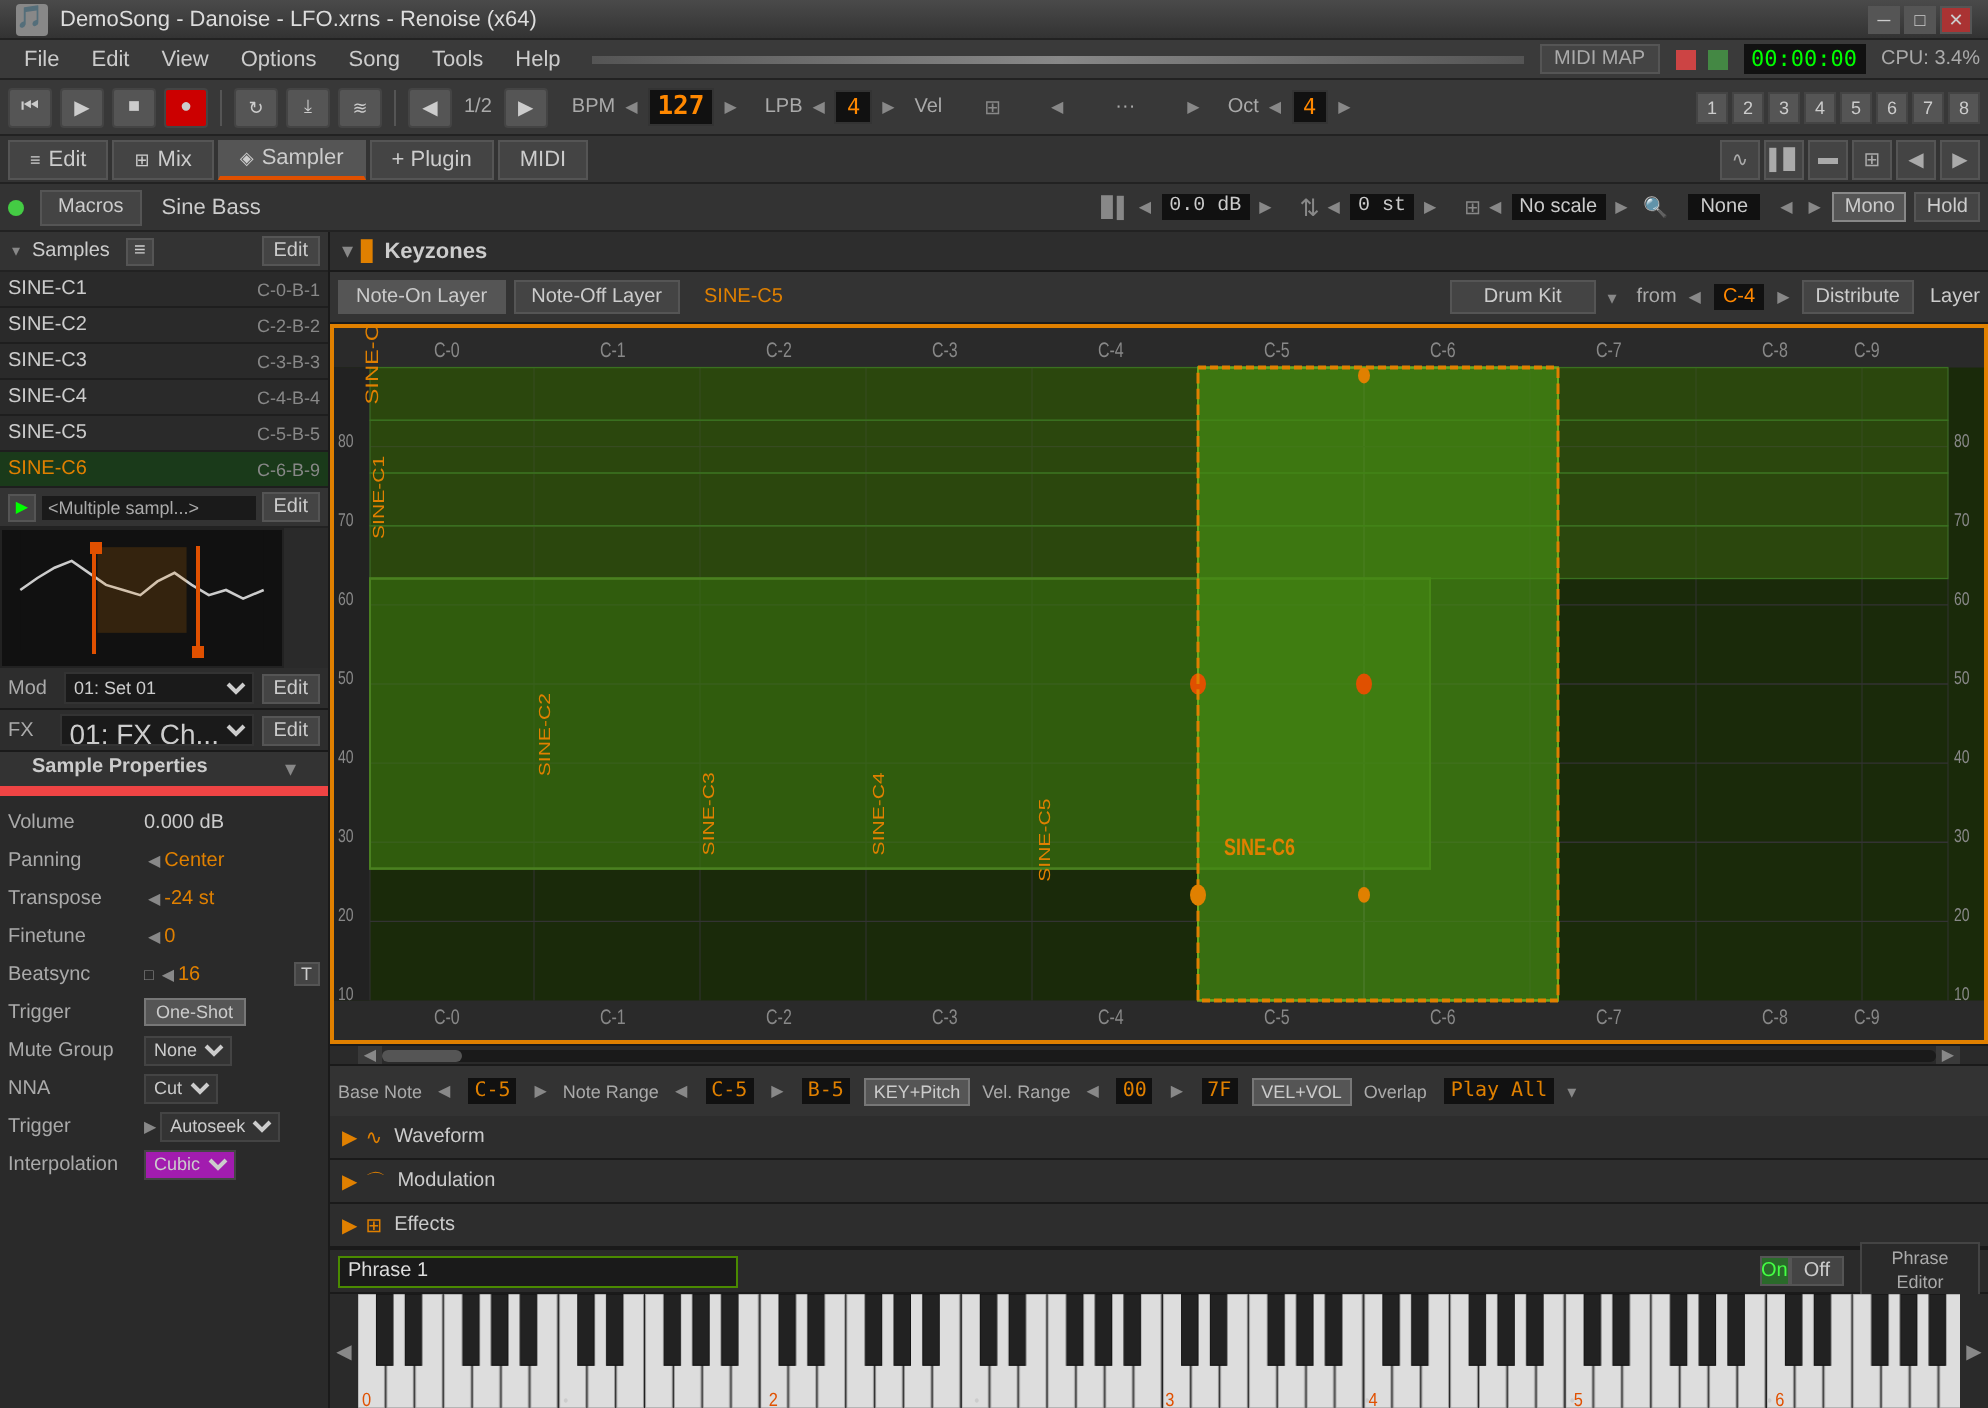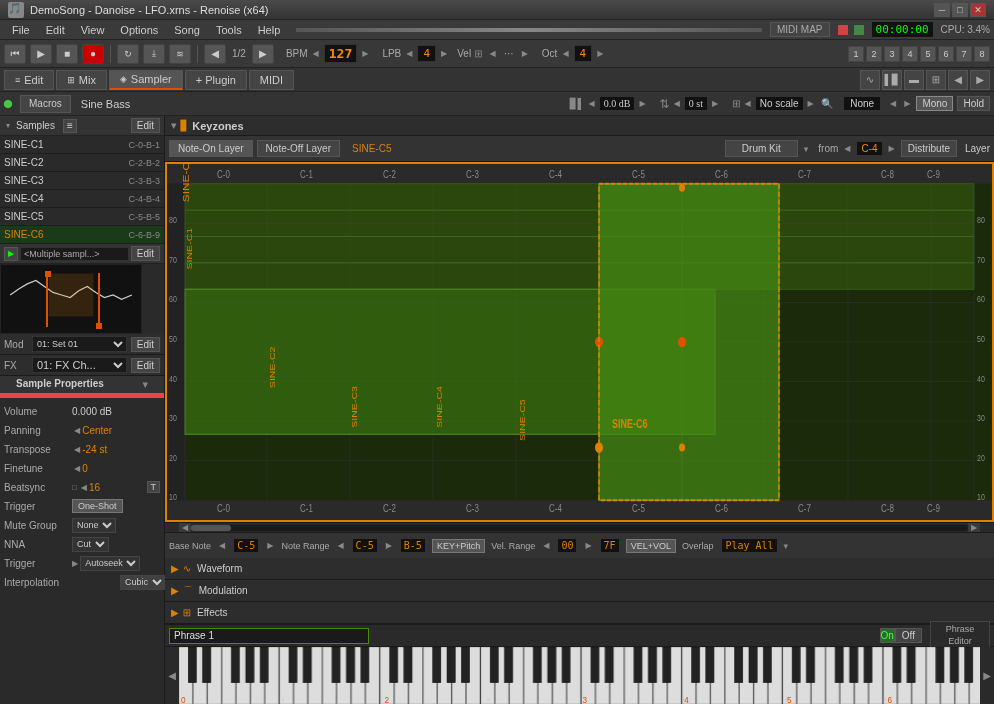--- a/index.html
+++ b/index.html
@@ -131,21 +131,21 @@
       padding: 0 4px;
       border-bottom: 1px solid #222;
       gap: 4px;
     }
     .tb2-btn {
       height: 18px; padding: 0 8px;
       background: #444; border: 1px solid #555;
       color: #ccc; font-size: 10px; cursor: pointer;
       display: flex; align-items: center;
     }
-    .db-display { background: #111; color: #ccc; border: 1px solid #333; padding: 1px 4px; font-size: 10px; font-family: Liberation Serif, serif; }
+    .db-display { background: #111; color: #ccc; border: 1px solid #333; padding: 1px 4px; font-size: 10px; font-family: Liberation Mono, monospace; }
     .mono-btn { background: #555; border: 1px solid #888; padding: 1px 5px; font-size: 10px; color: #ccc; cursor: pointer; }
     .hold-btn { background: #444; border: 1px solid #555; padding: 1px 5px; font-size: 10px; color: #ccc; cursor: pointer; }
 
     
     #left-panel {
       width: 165px;
       background: #2a2a2a;
       border-right: 1px solid #1a1a1a;
       display: flex;
       flex-direction: column;
@@ -283,21 +283,21 @@
       display: flex; align-items: center; padding: 0 14px;
     }
     .hscrollbar-track { flex: 1; height: 6px; background: #1a1a1a; border-radius: 3px; }
     .hscrollbar-thumb { width: 40px; height: 6px; background: #555; border-radius: 3px; }
     .scroll-arrow { width: 12px; height: 10px; background: #3a3a3a; color: #888; font-size: 8px; display: flex; align-items: center; justify-content: center; cursor: pointer; }
 
     
     .mini-arrow { color: #888; font-size: 8px; cursor: pointer; padding: 0 2px; }
 
     
-    .vel-section { display: flex; align-items: center; gap: 3px; margin-left: 4px; }
+    .vel-section { display: flex; align-items: center; gap: 21px; margin-left: 4px; }
 
     
     .waveform-display {
       position: relative; background: #111; border: 1px solid #222;
       width: 142px; height: 70px;
     }
   </style>
 </head>
 <body>
 
@@ -502,21 +502,21 @@
 
     <div style="display:flex;align-items:center;padding:2px 4px;background:#2d2d2d;border-bottom:1px solid #1a1a1a;gap:4px;">
       <span style="color:#aaa;font-size:10px;width:24px;">Mod</span>
       <select style="background:#1a1a1a;border:1px solid #333;color:#ccc;font-size:9px;height:16px;flex:1;">
         <option>01: Set 01</option>
       </select>
       <div class="panel-btn">Edit</div>
     </div>
     <div style="display:flex;align-items:center;padding:2px 4px;background:#2d2d2d;border-bottom:1px solid #1a1a1a;gap:4px;">
       <span style="color:#aaa;font-size:10px;width:24px;">FX</span>
-      <select style="background:#1a1a1a;border:1px solid #333;color:#ccc;font-size:11px;height:16px;flex:1;">
+      <select style="background:#1a1a1a;border:1px solid #333;color:#ccc;font-size:14px;height:16px;flex:1;">
         <option>01: FX Ch...</option>
       </select>
       <div class="panel-btn">Edit</div>
     </div>
 
     <div style="display:flex;padding:2px 16px;background:#333;border-bottom:5px solid #ef4444;">
       <span style="color:#ccc;font-size:10px;font-weight:bold;">Sample Properties</span>
       <span style="margin-left:auto;color:#888;cursor:pointer;">▾</span>
     </div>
 
@@ -565,21 +565,21 @@
       </div>
       <div class="prop-row">
         <span class="prop-label">Trigger</span>
         <span style="font-size:8px;color:#888;margin-right:2px;">▶</span>
         <select style="background:#333;border:1px solid #444;color:#ccc;font-size:9px;height:15px;">
           <option>Autoseek</option>
         </select>
       </div>
       <div class="prop-row">
         <span class="prop-label">Interpolation</span>
-        <select style="background:#404040;border:1px solid #444;color:#ccc;font-size:9px;height:15px;margin-left:48px;">
+        <select style="background:#a21caf;border:1px solid #444;color:#ccc;font-size:9px;height:15px;">
           <option>Cubic</option>
         </select>
       </div>
     </div>
   </div>
 
   <div id="right-panel">
 
     <div id="keyzones-header">
       <span class="collapse-btn">▾</span>

